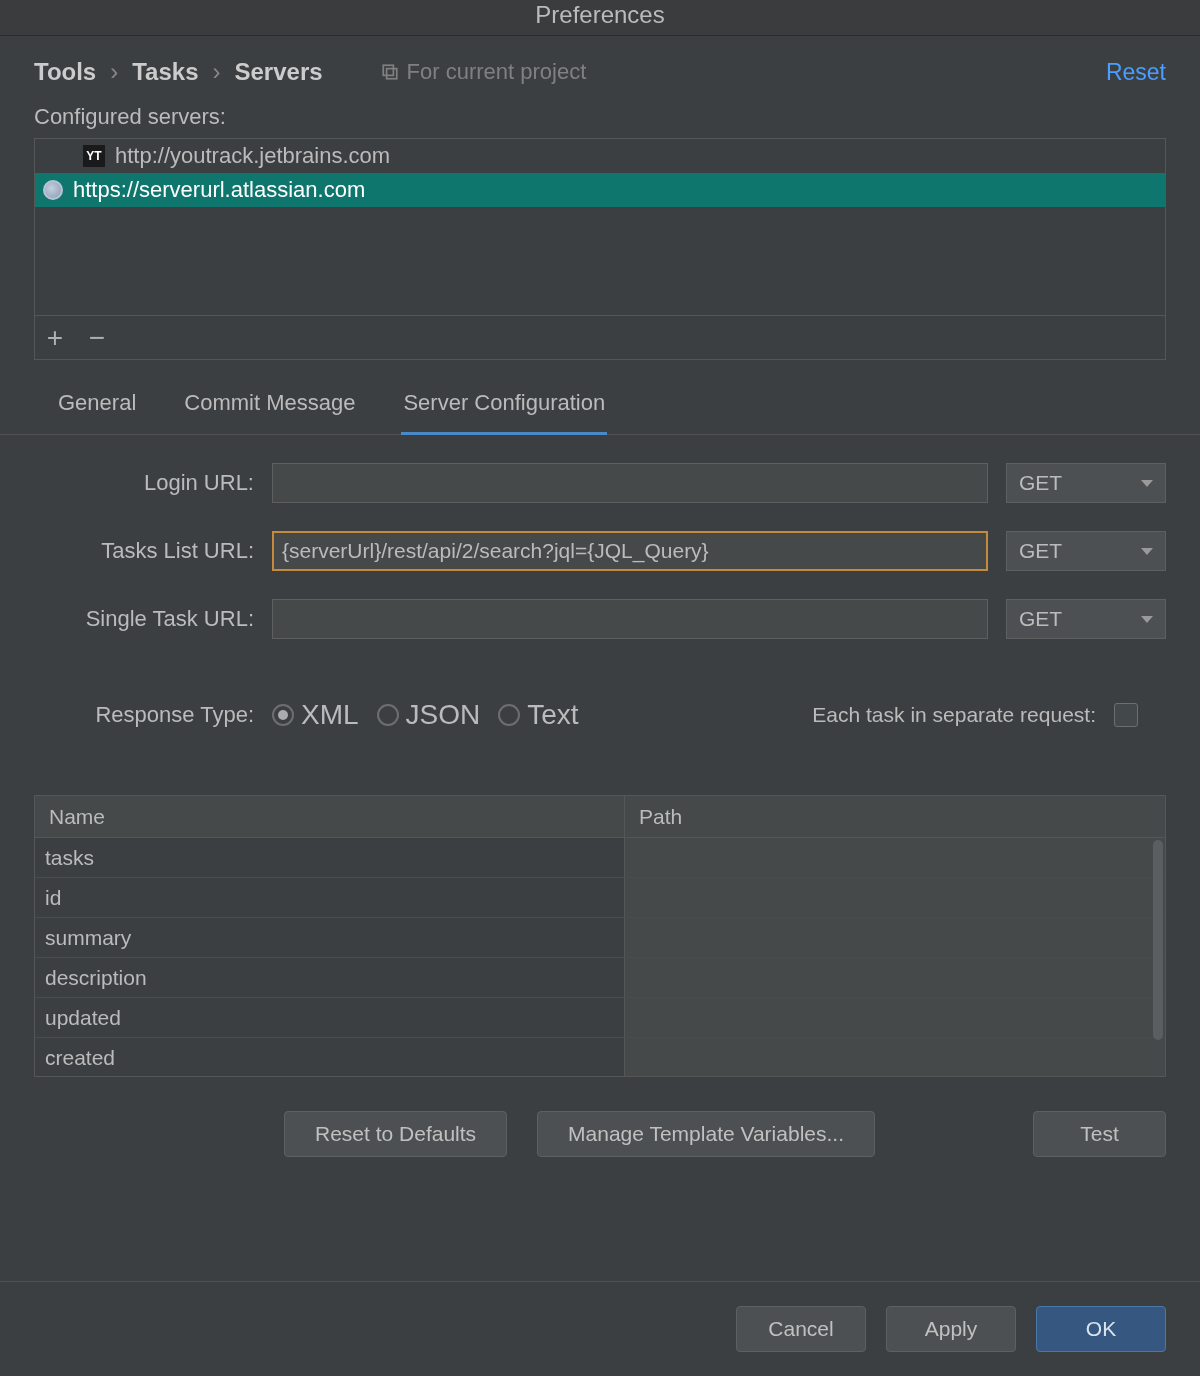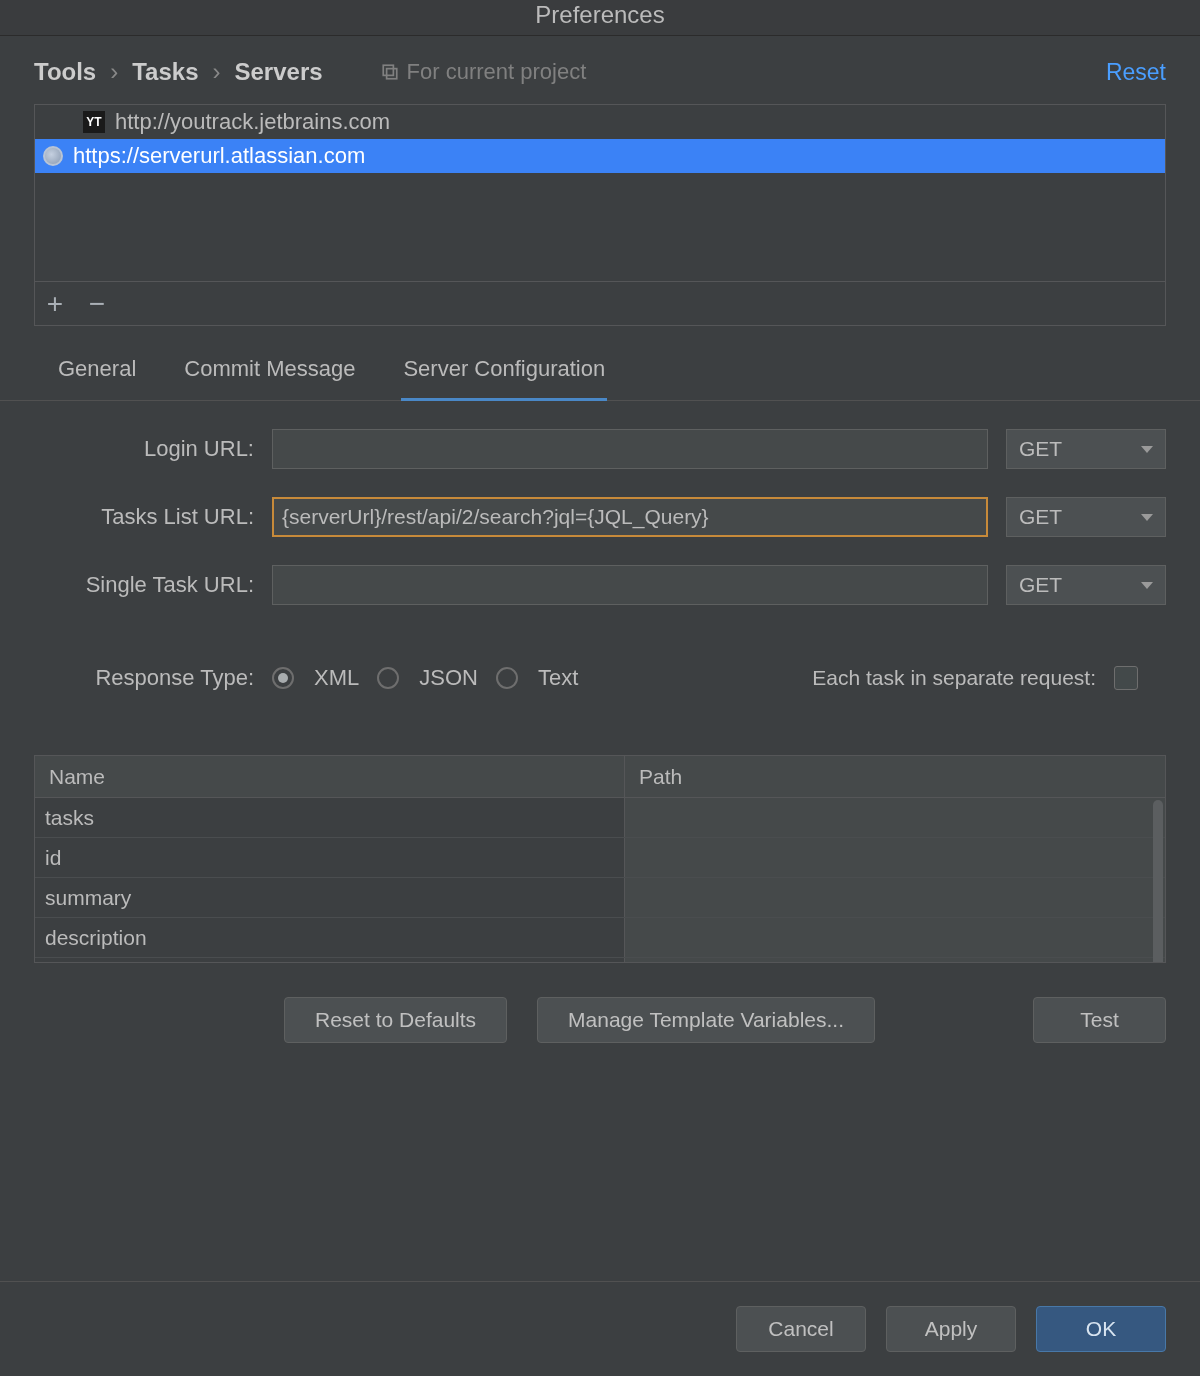--- a/index.html
+++ b/index.html
@@ -67,21 +67,21 @@
   overflow: hidden;
 }
 .server-item {
   display: flex;
   align-items: center;
   gap: 10px;
   padding: 3px 8px;
   height: 34px;
   font-size: 22px;
 }
-.server-item.selected { background: #3b82f6; color: #ffffff; }
+.server-item.selected { background: #0f766e; color: #ffffff; }
 .yt-icon {
   width: 22px; height: 22px;
   background: #1a1a1a;
   display: inline-flex;
   align-items: center;
   justify-content: center;
   font-size: 12px;
   color: #fff;
   font-weight: bold;
   font-family: Arial;
@@ -180,32 +180,32 @@
   width: 22px; height: 22px;
   border: 2px solid #6e6e6e;
   border-radius: 50%;
   display: inline-flex;
   align-items: center; justify-content: center;
 }
 .radio.checked::after {
   content: ""; width: 10px; height: 10px;
   background: #a8acae; border-radius: 50%;
 }
-.radio-label { display: flex; align-items: center; gap: 20px; font-size: 22px; }
+.radio-label { display: flex; align-items: center; gap: 7px; font-size: 28px; }
 .spacer-flex { flex: 1; }
 .checkbox {
   width: 24px; height: 24px;
   background: #43494a;
   border: 1px solid #6e6e6e;
   border-radius: 3px;
 }
 .table-wrap {
   margin: 54px 34px 0 34px;
   border: 1px solid #555658;
-  height: 208px;
+  height: 282px;
   position: relative;
   overflow: hidden;
 }
 .table-head {
   display: flex;
   background: #45494a;
   border-bottom: 1px solid #555658;
   height: 42px;
   align-items: center;
 }
@@ -295,20 +295,21 @@
     <div class="scope-label">
       <svg class="scope-icon" viewBox="0 0 16 16">
           <rect x="2" y="2" width="9" height="9" fill="none" stroke="currentColor" stroke-width="1.5"></rect>
           <rect x="5" y="5" width="9" height="9" fill="none" stroke="currentColor" stroke-width="1.5"></rect>
         </svg>
       <span>For current project</span>
     </div>
     <span class="reset-link">Reset</span>
   </div>
 
+  <div class="section-label">Configured servers:</div>
 
   <div class="server-list-wrap">
     <div class="server-list">
       <div class="server-item">
         <span class="yt-icon">YT</span>
         <span>http://youtrack.jetbrains.com</span>
       </div>
       <div class="server-item selected">
         <span class="globe-icon"></span>
         <span>https://serverurl.atlassian.com</span>

